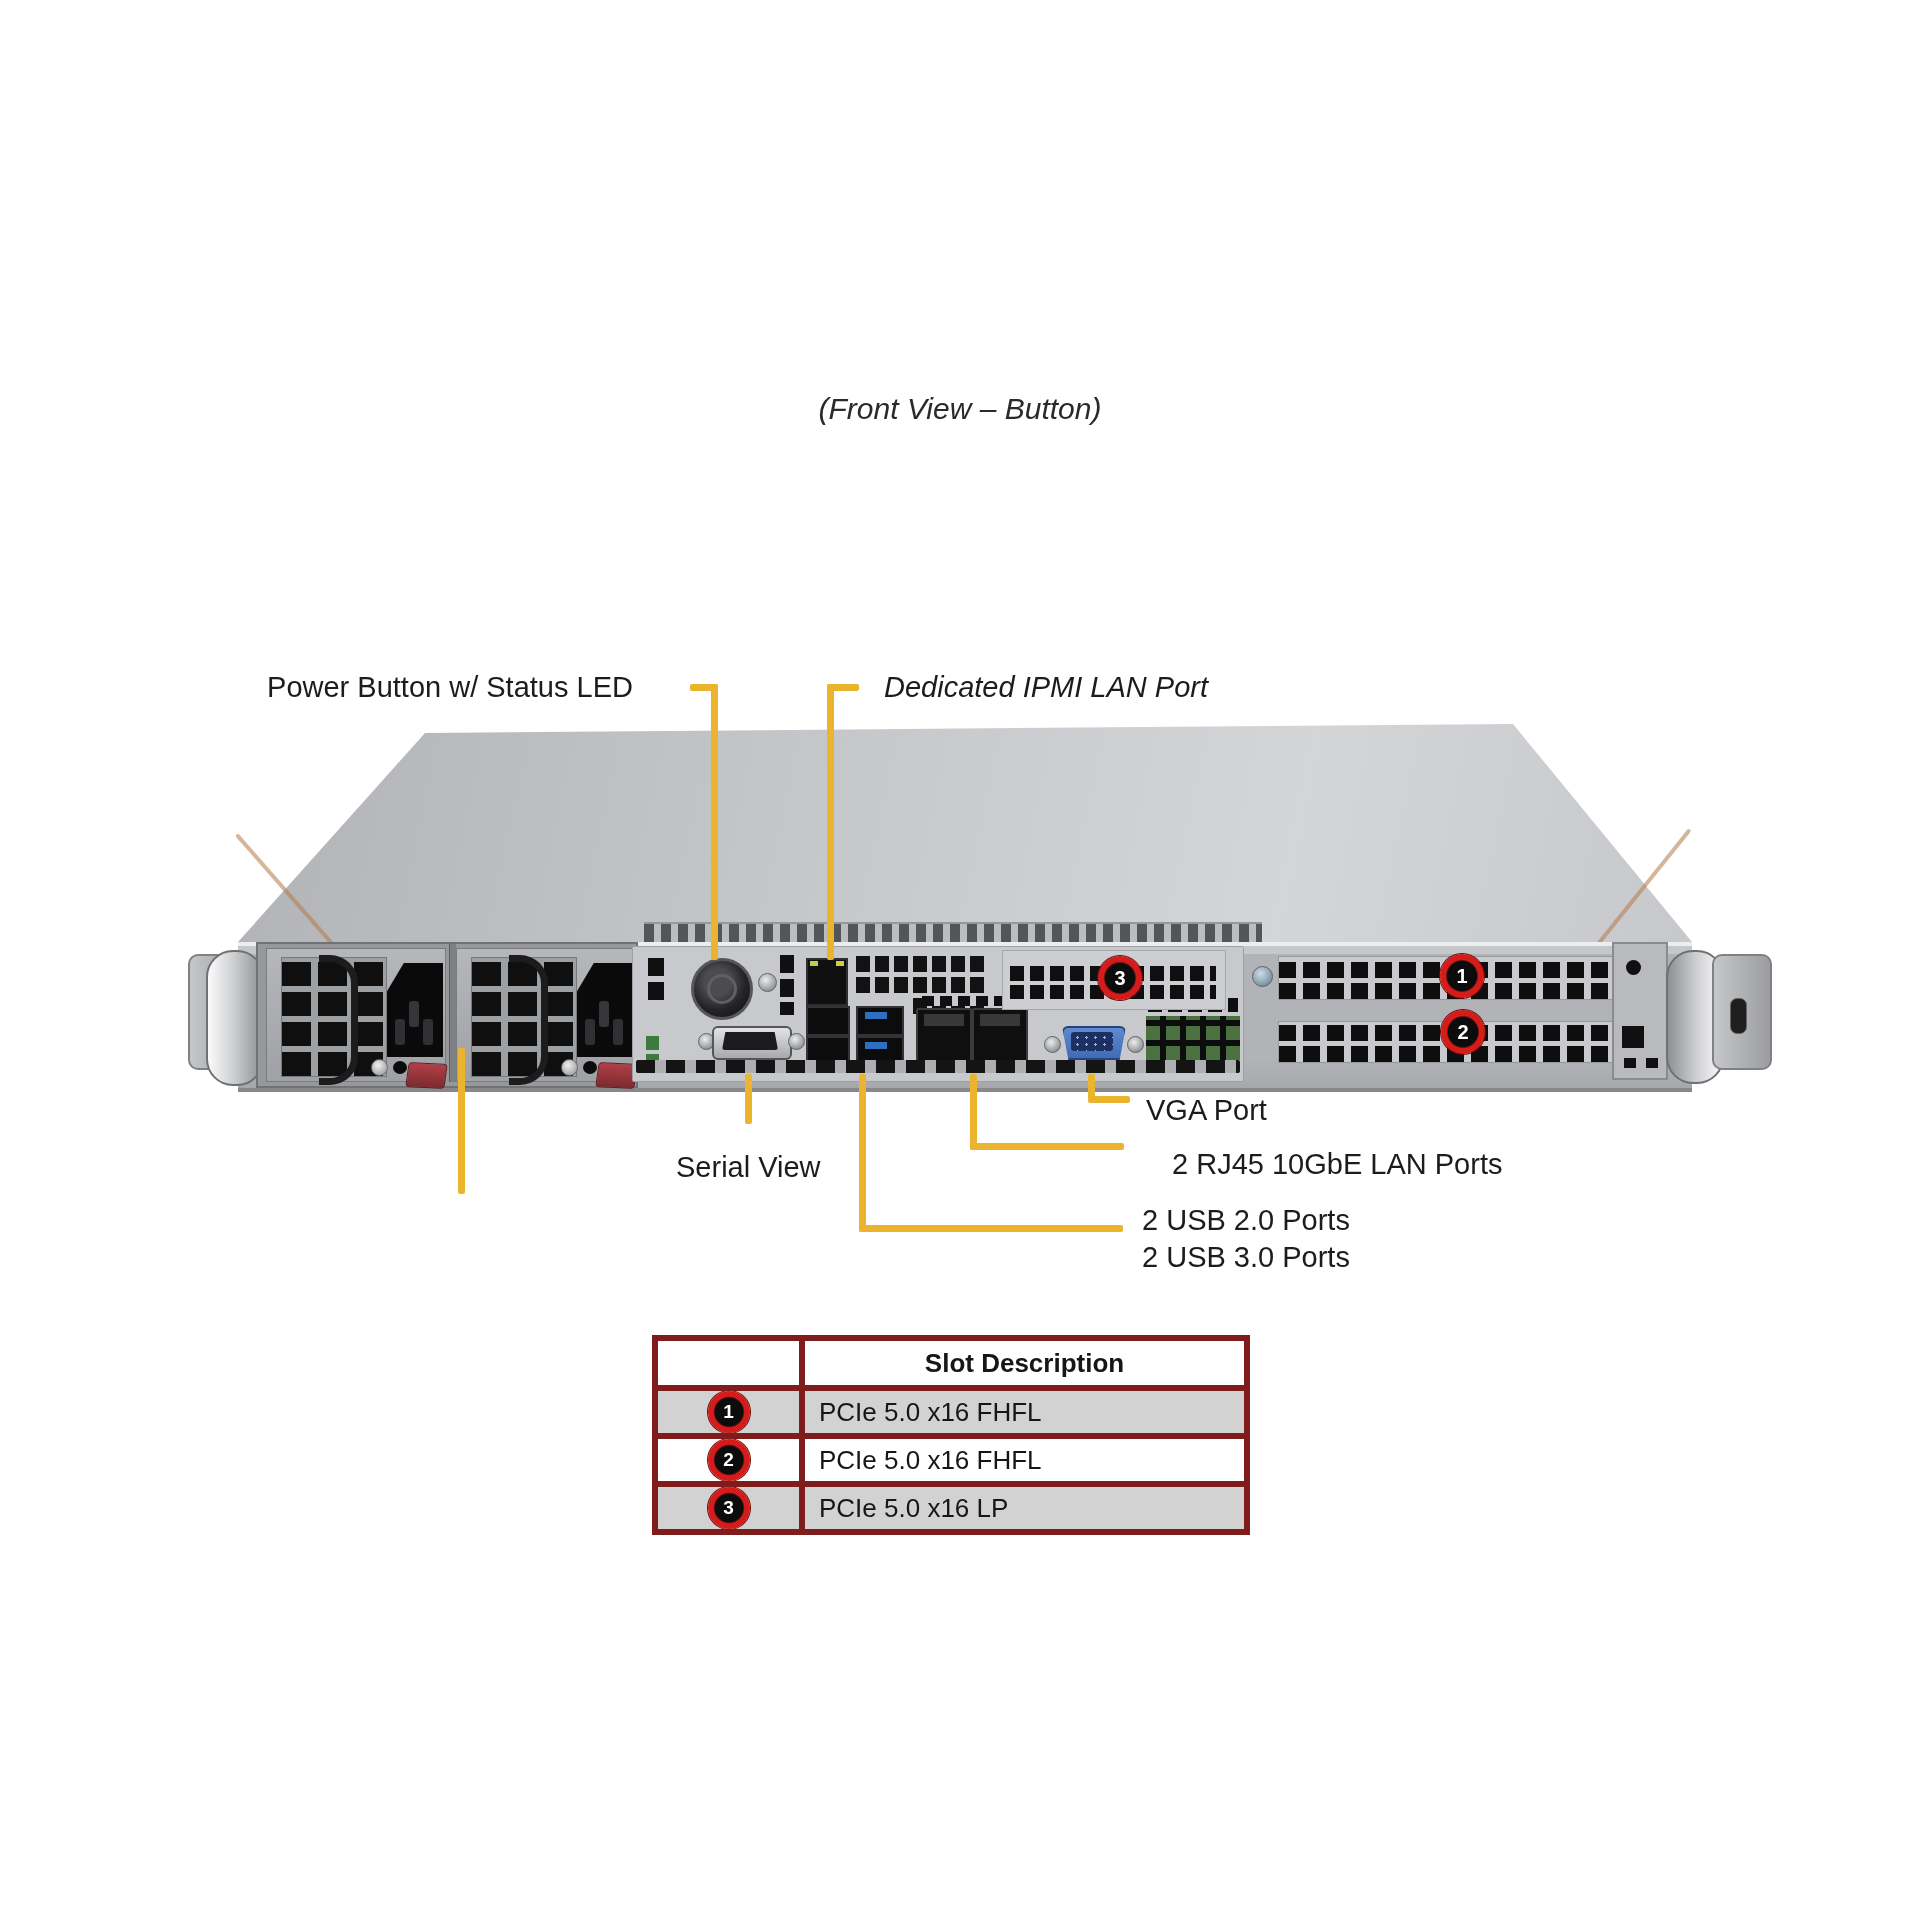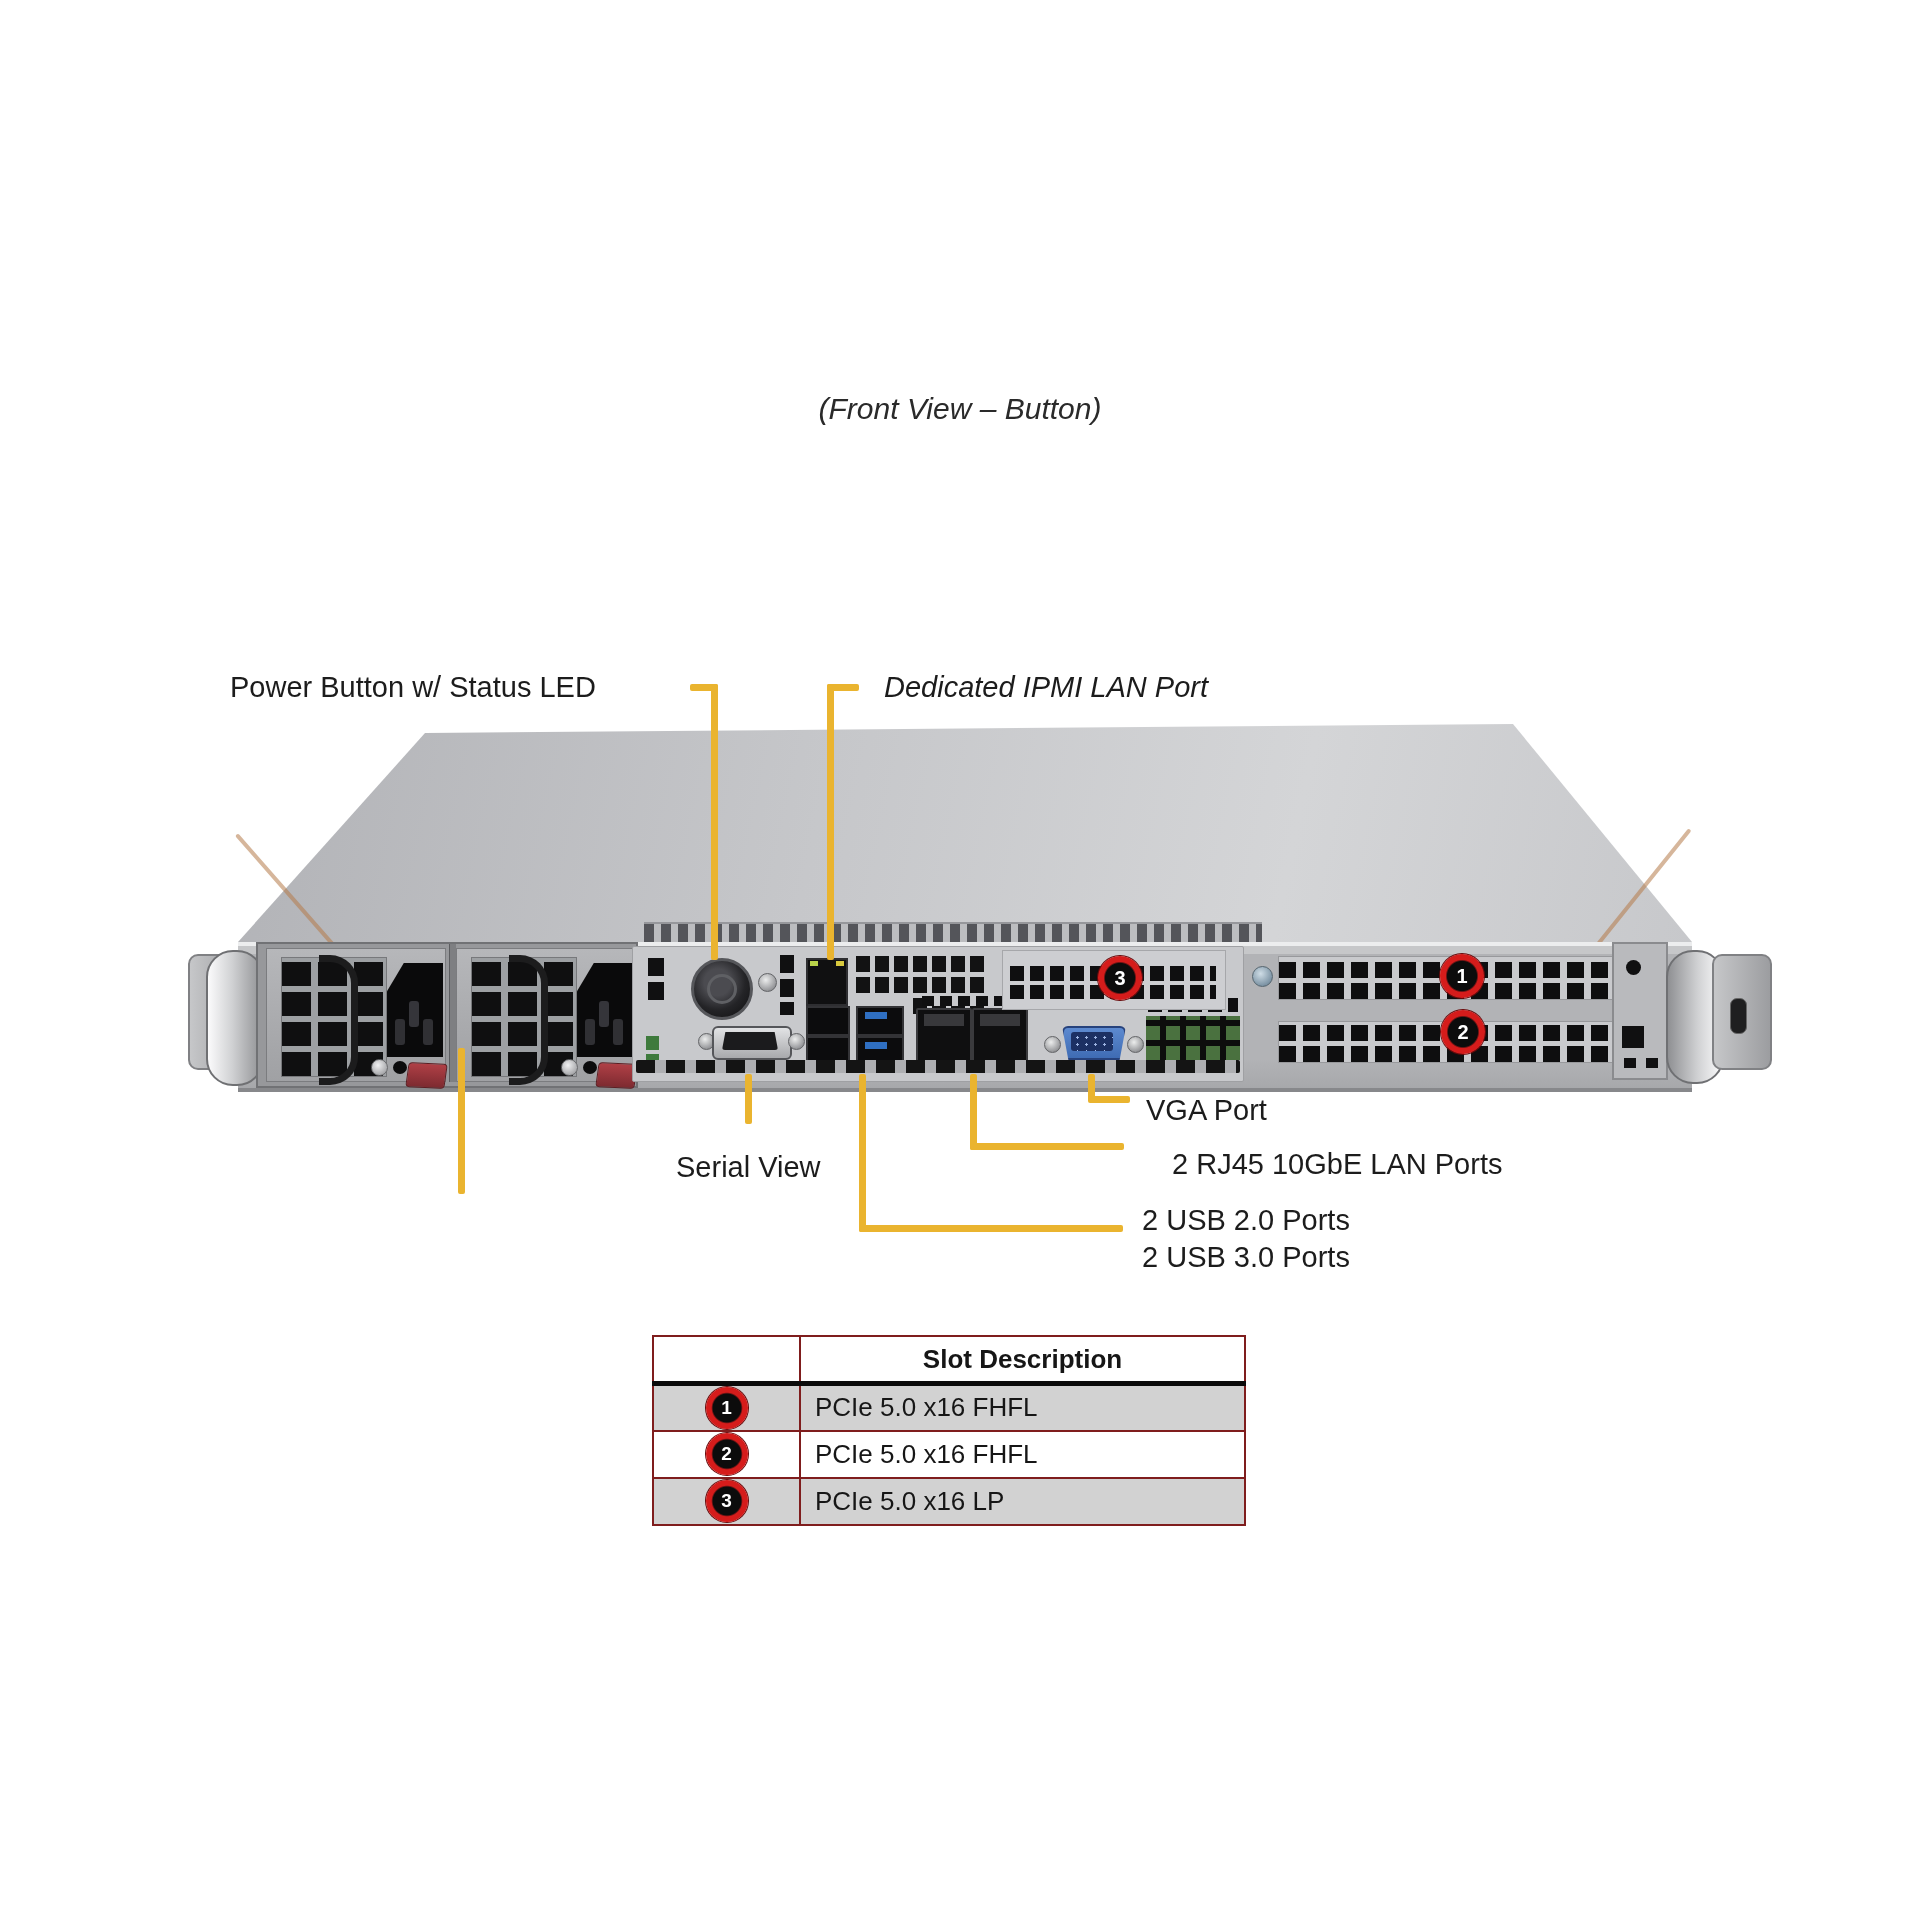--- a/index.html
+++ b/index.html
@@ -99,21 +99,21 @@
   .badge.lg{width:44px;height:44px;font-size:20px;}
   .badge.tbl{width:42px;height:42px;font-size:19px;margin:0 auto;}
   
   .cline{background:var(--yellow);border-radius:2px;}
   
   .lbl{font-size:29px;line-height:33px;white-space:nowrap;color:var(--ink);}
   .title{left:0;top:392px;width:1920px;text-align:center;font-size:30px;font-style:italic;color:#2a2a2a;}
   
   .slot-table{left:652px;top:1335px;}
   table{border-collapse:collapse;table-layout:fixed;width:592px;border:2px solid #6e6e6e;}
-  th,td{border:2px solid #7f1d1d;font-size:26px;color:#161616;padding:0;}
+  th,td{border:6px solid #7f1d1d;font-size:26px;color:#161616;padding:0;}
   thead th{border-bottom:5px solid #0b0b0b;height:44px;font-weight:700;text-align:center;}
   tbody tr{height:47px;}
   tbody td.desc{padding-left:14px;text-align:left;font-weight:400;}
   tr.gray{background:#d2d2d2;}
   tr.white{background:#ffffff;}
   col.c1{width:147px;} col.c2{width:445px;}
 </style>
 </head>
 <body>
 
@@ -226,21 +226,21 @@
   <div class="abs cline" style="left:827px;top:684px;width:7px;height:276px;"></div>
   <div class="abs cline" style="left:745px;top:1074px;width:7px;height:50px;"></div>
   <div class="abs cline" style="left:859px;top:1074px;width:7px;height:158px;"></div>
   <div class="abs cline" style="left:859px;top:1225px;width:264px;height:7px;"></div>
   <div class="abs cline" style="left:970px;top:1074px;width:7px;height:76px;"></div>
   <div class="abs cline" style="left:970px;top:1143px;width:154px;height:7px;"></div>
   <div class="abs cline" style="left:1088px;top:1074px;width:7px;height:27px;"></div>
   <div class="abs cline" style="left:1088px;top:1096px;width:42px;height:7px;"></div>
   <div class="abs cline" style="left:458px;top:1048px;width:7px;height:146px;"></div>
 
-  <div class="abs lbl" style="left:230px;top:671px;width:440px;text-align:left;">Power Button w/ Status LED</div>
+  <div class="abs lbl" style="left:230px;top:671px;width:440px;text-align:center;">Power Button w/ Status LED</div>
   <div class="abs lbl" style="left:884px;top:671px;font-style:italic;">Dedicated IPMI LAN Port</div>
   <div class="abs lbl" style="left:1146px;top:1094px;">VGA Port</div>
   <div class="abs lbl" style="left:1172px;top:1148px;">2 RJ45 10GbE LAN Ports</div>
   <div class="abs lbl" style="left:1142px;top:1202px;line-height:37px;">
     <div>2 USB 2.0 Ports</div>
     <div>2 USB 3.0 Ports</div>
   </div>
   <div class="abs lbl" style="left:676px;top:1151px;">Serial View</div>
   <div class="abs lbl" style="left:170px;top:1220px;width:580px;text-align:center;line-height:37px;">
   </div>

